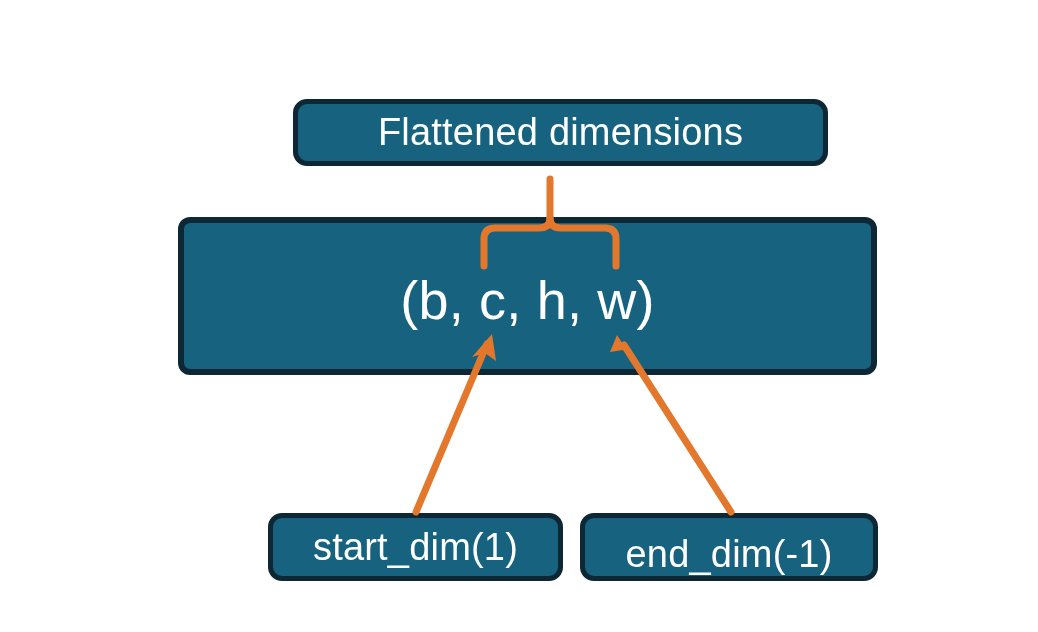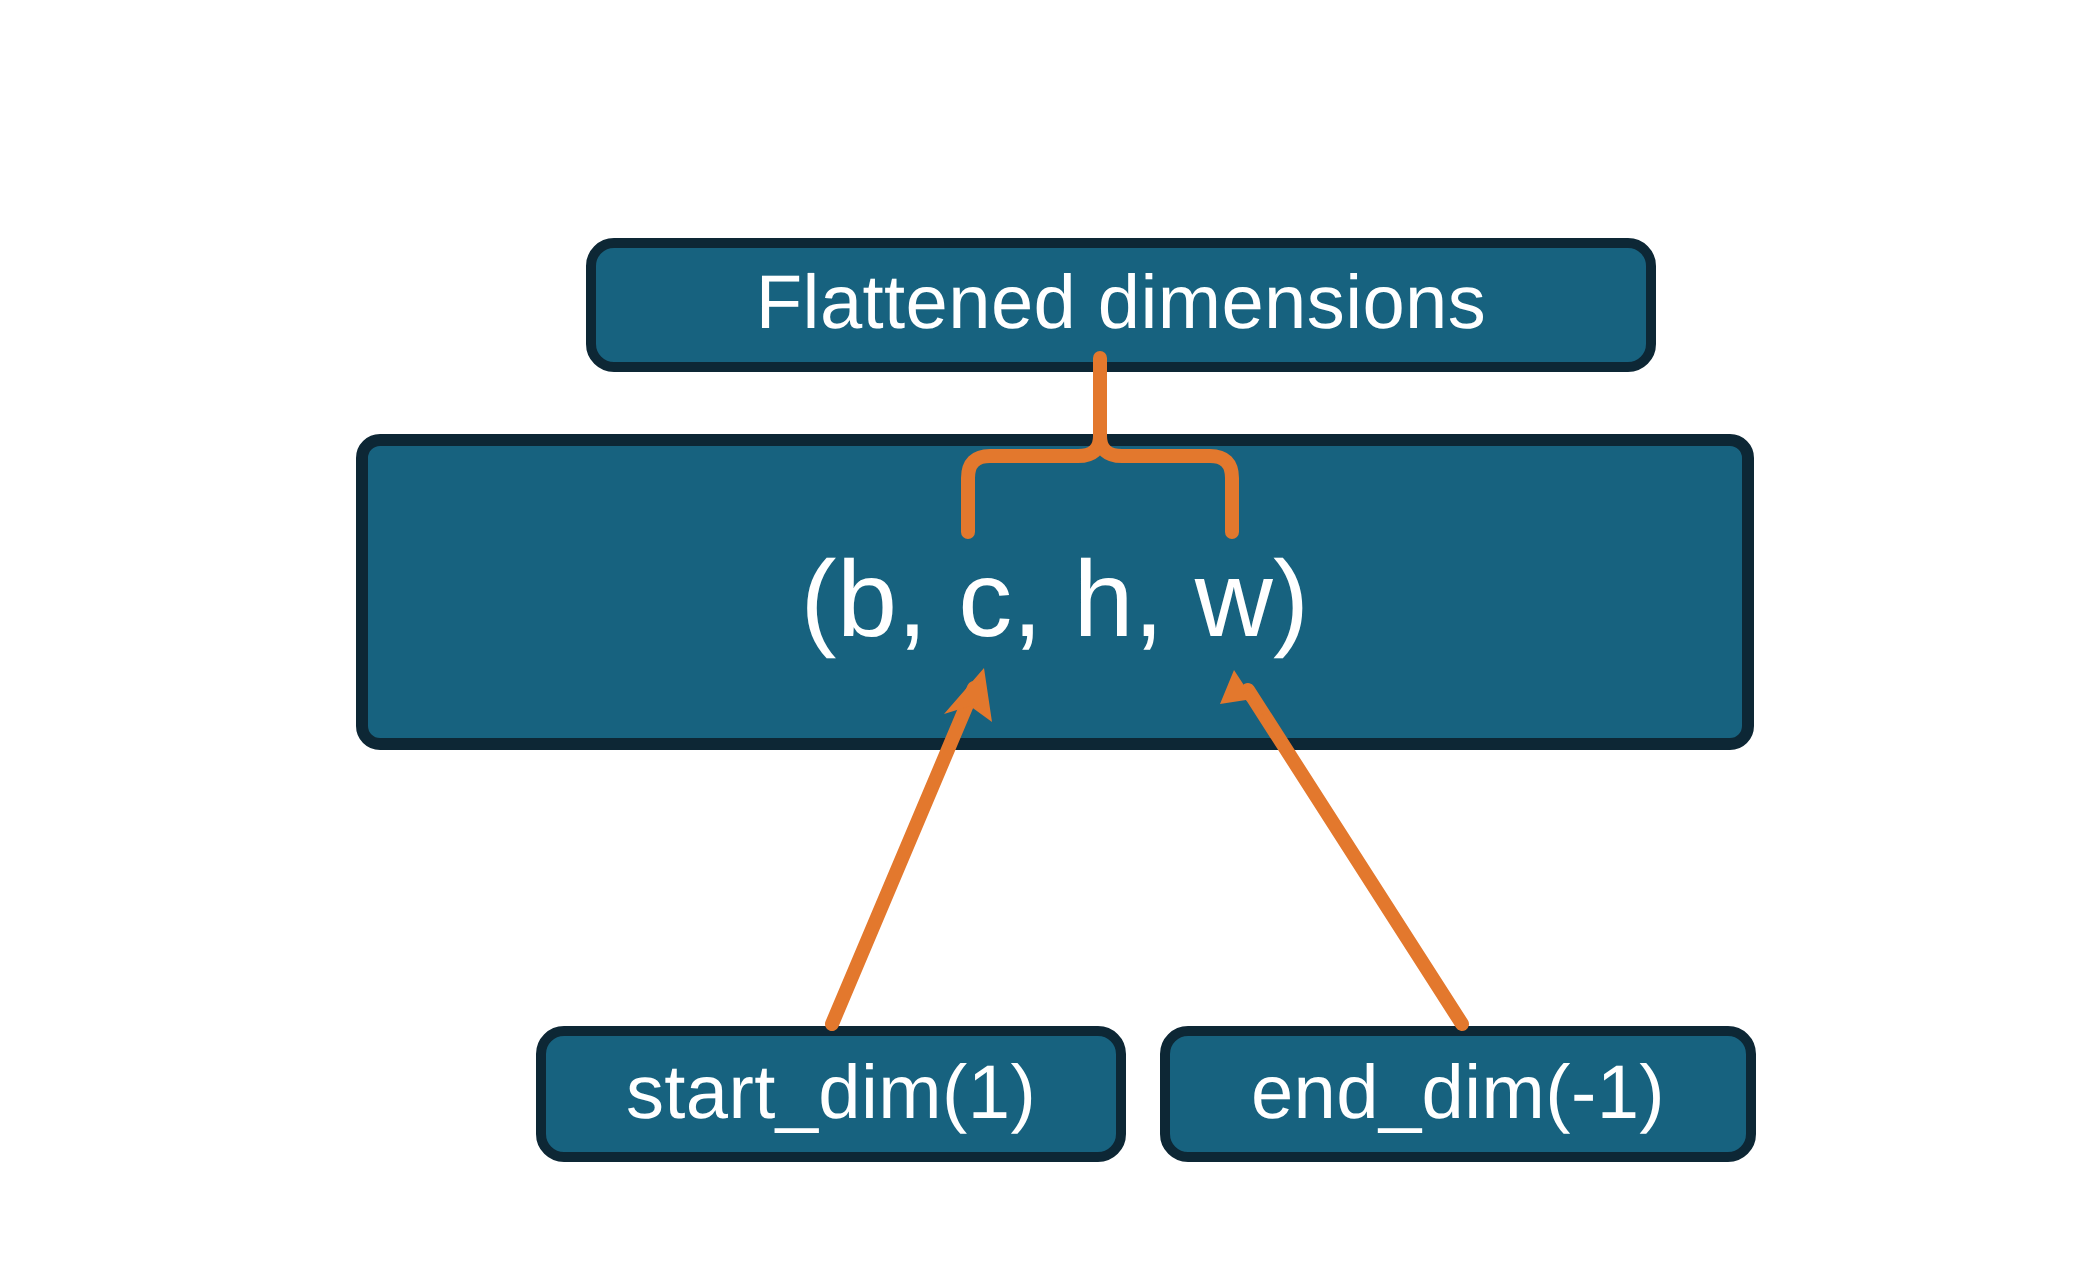--- a/index.html
+++ b/index.html
@@ -70,20 +70,21 @@
     text-align: right;
   }
 
   #node-end-dim {
     left: 580px;
     top: 513px;
     width: 298px;
     height: 68px;
     font-size: 38px;
     border-radius: 14px;
+    align-items: flex-end;
   }
 
   
   #connectors {
     position: absolute;
     left: 0;
     top: 0;
     width: 1038px;
     height: 632px;
     z-index: 3;
@@ -99,21 +100,21 @@
   }
   #connectors .arrowhead {
     fill: #E3782D;
   }
 </style>
 </head>
 <body style="background: rgb(255, 255, 255);">
 
 <div id="canvas" style="background: rgb(255, 255, 255);">
 
-  <div class="node" id="node-flattened" style="background: rgb(23, 98, 127); border-color: rgb(13, 39, 53); color: rgb(255, 255, 255); margin-top: 20px;">
+  <div class="node" id="node-flattened" style="background: rgb(23, 98, 127); border-color: rgb(13, 39, 53); color: rgb(255, 255, 255);">
     <span class="node-label">Flattened dimensions</span>
   </div>
 
   <div class="node" id="node-shape" style="background: rgb(23, 98, 127); border-color: rgb(13, 39, 53); color: rgb(255, 255, 255);">
     <span class="shape-label">(b, c, h, w)</span>
   </div>
 
   <div class="node" id="node-start-dim" style="background: rgb(23, 98, 127); border-color: rgb(13, 39, 53); color: rgb(255, 255, 255);">
     <span class="node-label">start_dim(1)</span>
   </div>

